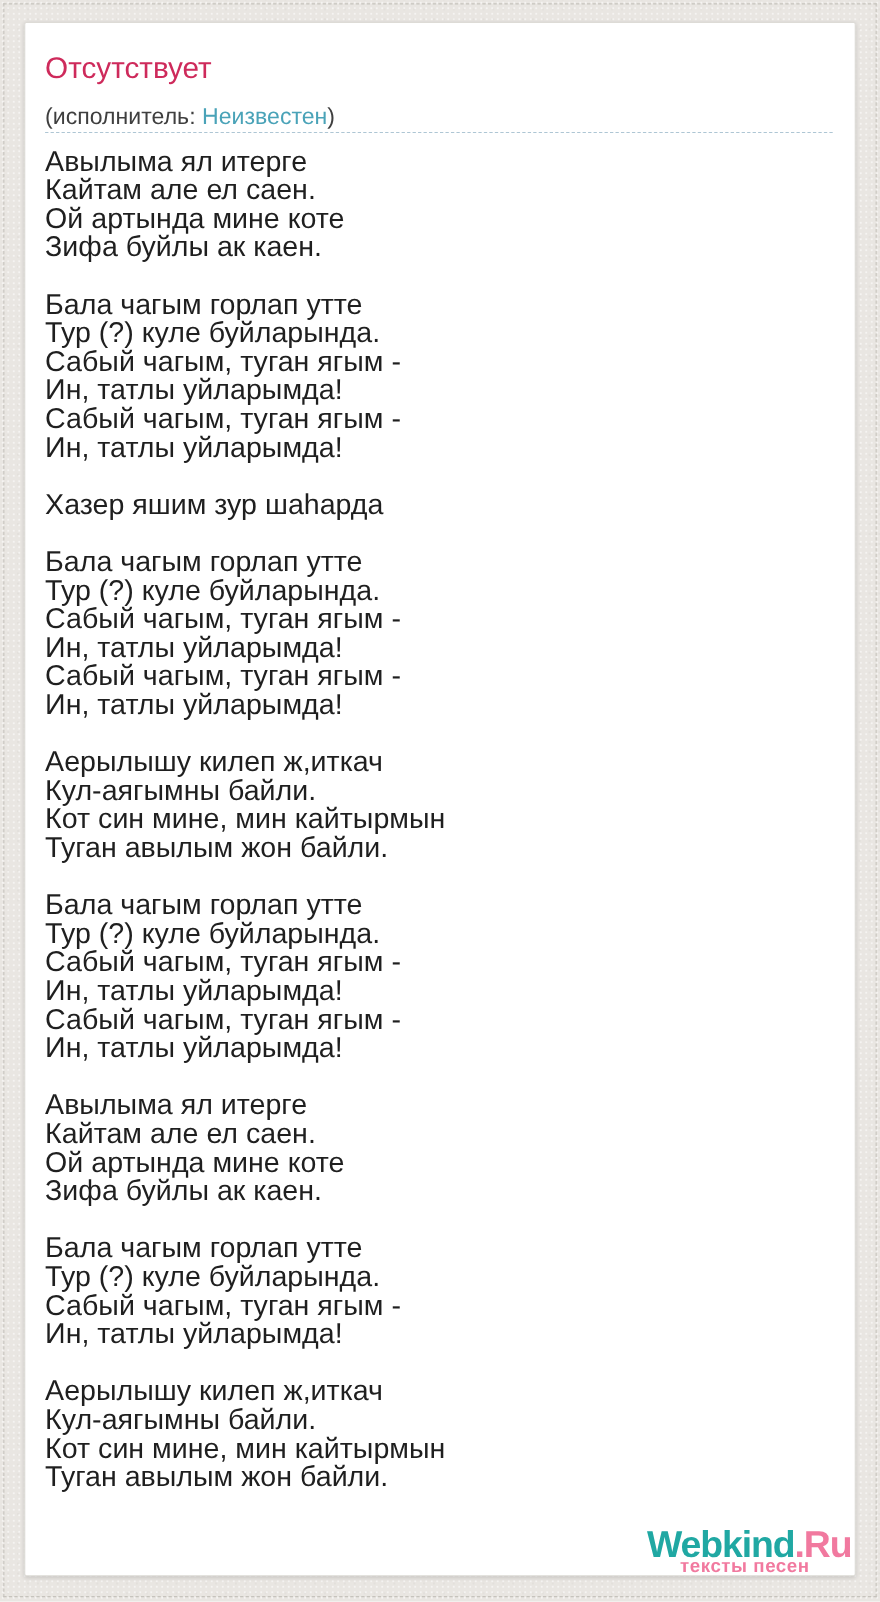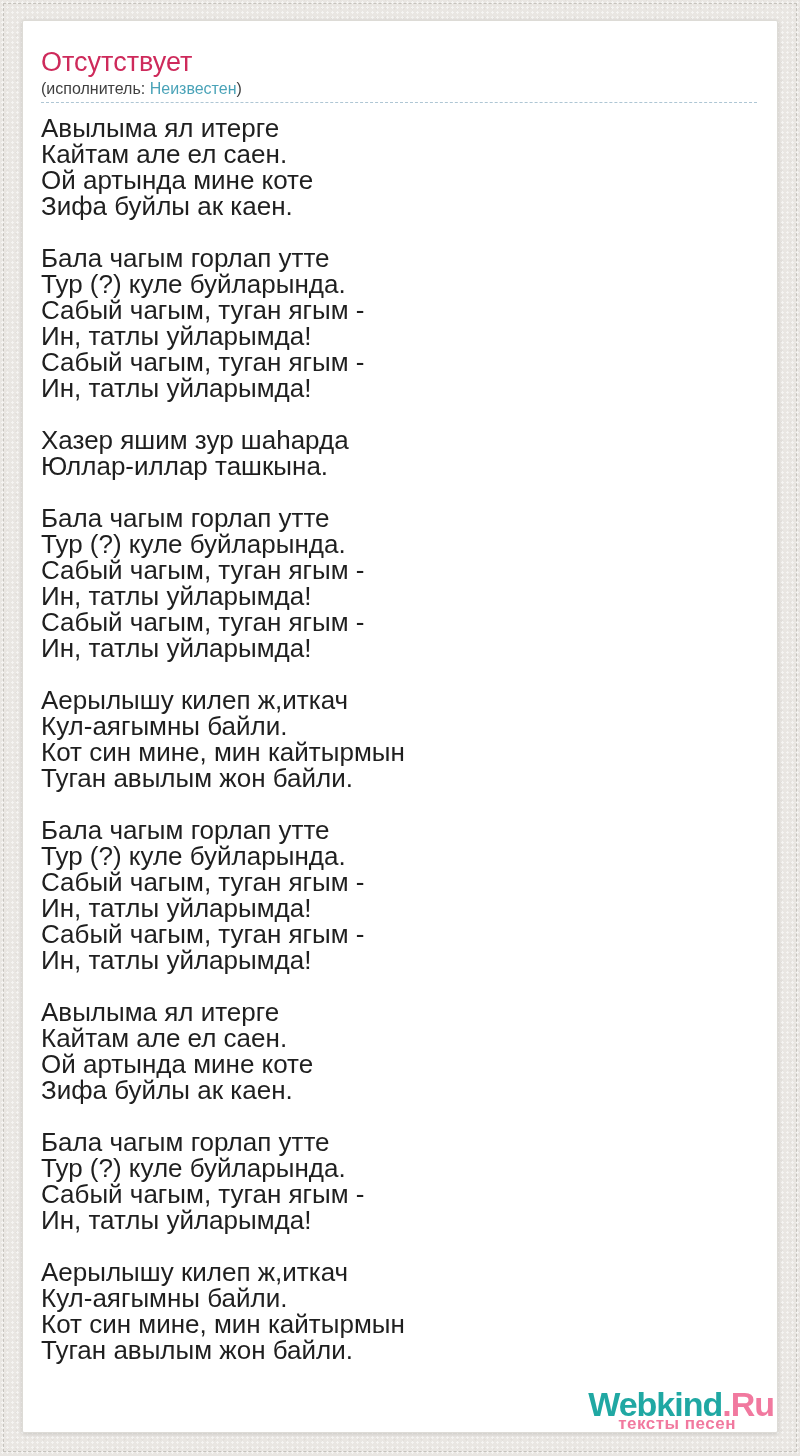--- a/index.html
+++ b/index.html
@@ -33,22 +33,22 @@
     background:#ffffff;
     border:1px solid #dddbd6;border-radius:2px;
     box-shadow:0 1px 4px rgba(0,0,0,.14);
     padding:26px 20px 0 18px;
   }
   .song-title{
     margin:0;font-size:27px;line-height:30px;font-weight:400;
     color:var(--title-color);
   }
   .artist-line{
-    font-size:16px;line-height:20px;color:#3f3f3f;
-    padding-bottom:3px;margin-top:2px;
+    font-size:21px;line-height:20px;color:#3f3f3f;
+    padding-bottom:3px;margin-top:20px;
     border-bottom:1px dashed var(--separator-color);
   }
   .artist-link{color:var(--artist-link-color);text-decoration:none;cursor:pointer;}
   .lyrics{
     margin-top:12px;
     font-size:26px;line-height:26px;color:var(--text-color);
   }
   .stanza{margin:0 0 26px 0;}
   .line{margin:0;padding:0;}
   .logo{
@@ -86,21 +86,20 @@
       <div class="stanza">
         <p class="line">Бала чагым горлап утте</p>
         <p class="line">Тур (?) куле буйларында.</p>
         <p class="line">Сабый чагым, туган ягым -</p>
         <p class="line">Ин, татлы уйларымда!</p>
         <p class="line">Сабый чагым, туган ягым -</p>
         <p class="line">Ин, татлы уйларымда!</p>
       </div>
       <div class="stanza">
         <p class="line">Хазер яшим зур шаhарда</p>
-        <p class="line">Юллар-иллар ташкына.</p>
       </div>
       <div class="stanza">
         <p class="line">Бала чагым горлап утте</p>
         <p class="line">Тур (?) куле буйларында.</p>
         <p class="line">Сабый чагым, туган ягым -</p>
         <p class="line">Ин, татлы уйларымда!</p>
         <p class="line">Сабый чагым, туган ягым -</p>
         <p class="line">Ин, татлы уйларымда!</p>
       </div>
       <div class="stanza">

